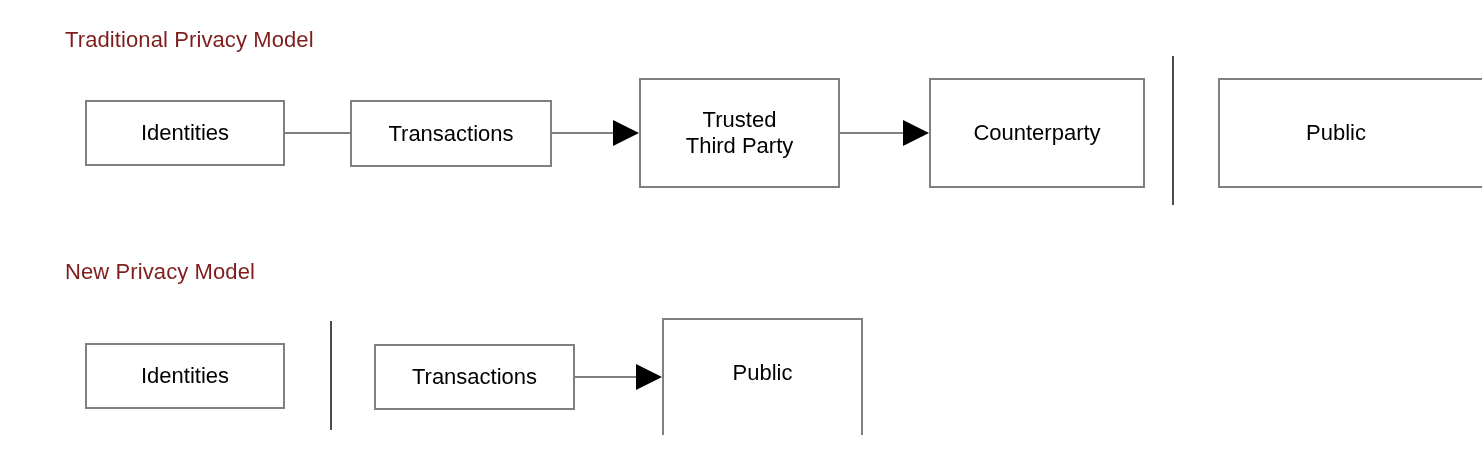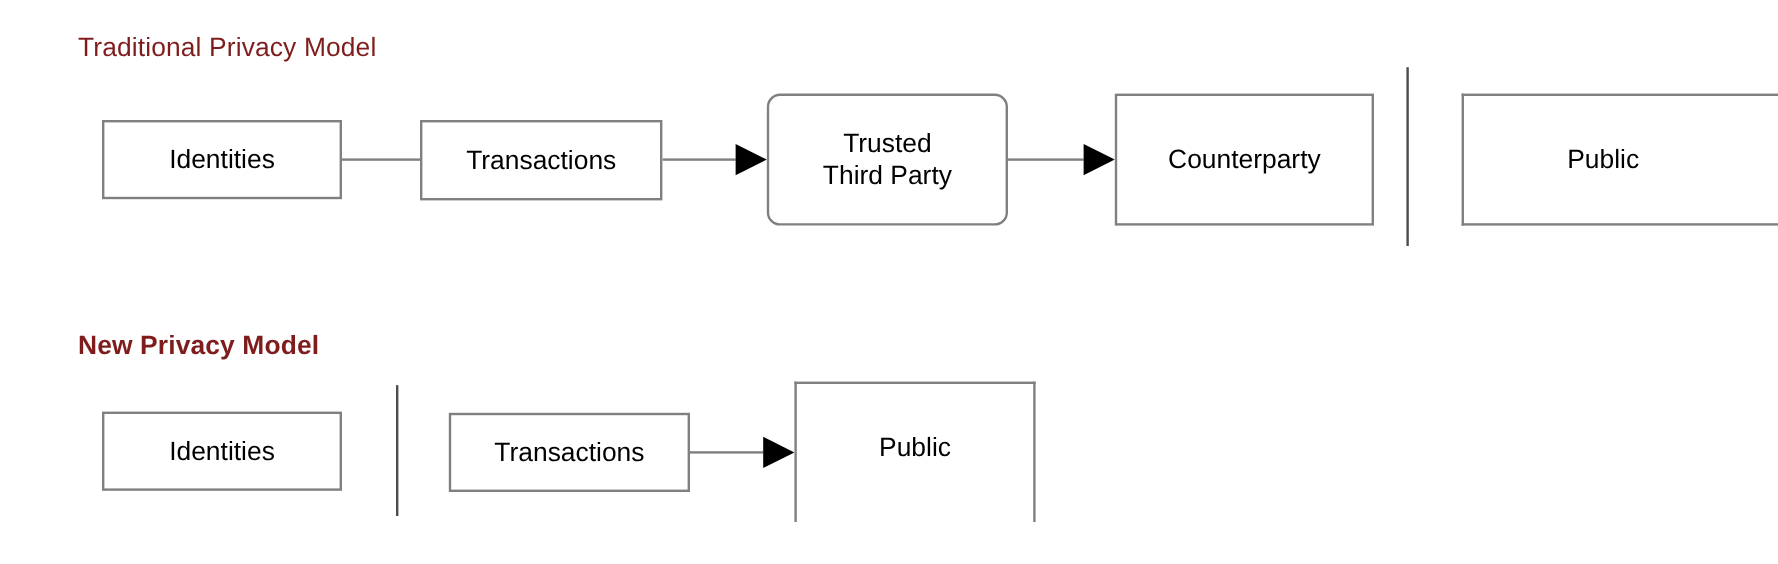--- a/index.html
+++ b/index.html
@@ -87,36 +87,36 @@
   <div class="arrow" style="left:903px; top:120px;"></div>
 
   <div class="node" style="left:85px; top:100px; width:200px; height:66px;">
     <span class="node-label">Identities</span>
   </div>
 
   <div class="node" style="left:350px; top:100px; width:202px; height:67px;">
     <span class="node-label">Transactions</span>
   </div>
 
-  <div class="node" style="left:639px; top:78px; width:201px; height:110px;border-radius:11px;">
+  <div class="node" style="left:639px; top:78px; width:201px; height:110px;">
     <span class="node-label">Trusted
 Third Party</span>
   </div>
 
   <div class="node" style="left:929px; top:78px; width:216px; height:110px;align-items:center;">
     <span class="node-label">Counterparty</span>
   </div>
 
   <div class="divider" style="left:1172px; top:56px; height:149px;"></div>
 
   <div class="node clip-right" style="left:1218px; top:78px; width:278px; height:110px;">
     <span class="node-label" style="margin-right:44px;">Public</span>
   </div>
 
-  <div class="section-title" style="left:65px; top:275px;font-weight:bold;">New Privacy Model</div>
+  <div class="section-title" style="left:65px; top:259px;">New Privacy Model</div>
 
   <div class="node" style="left:85px; top:343px; width:200px; height:66px;">
     <span class="node-label">Identities</span>
   </div>
 
   <div class="divider" style="left:330px; top:321px; height:109px;"></div>
 
   <div class="node" style="left:374px; top:344px; width:201px; height:66px;">
     <span class="node-label">Transactions</span>
   </div>

